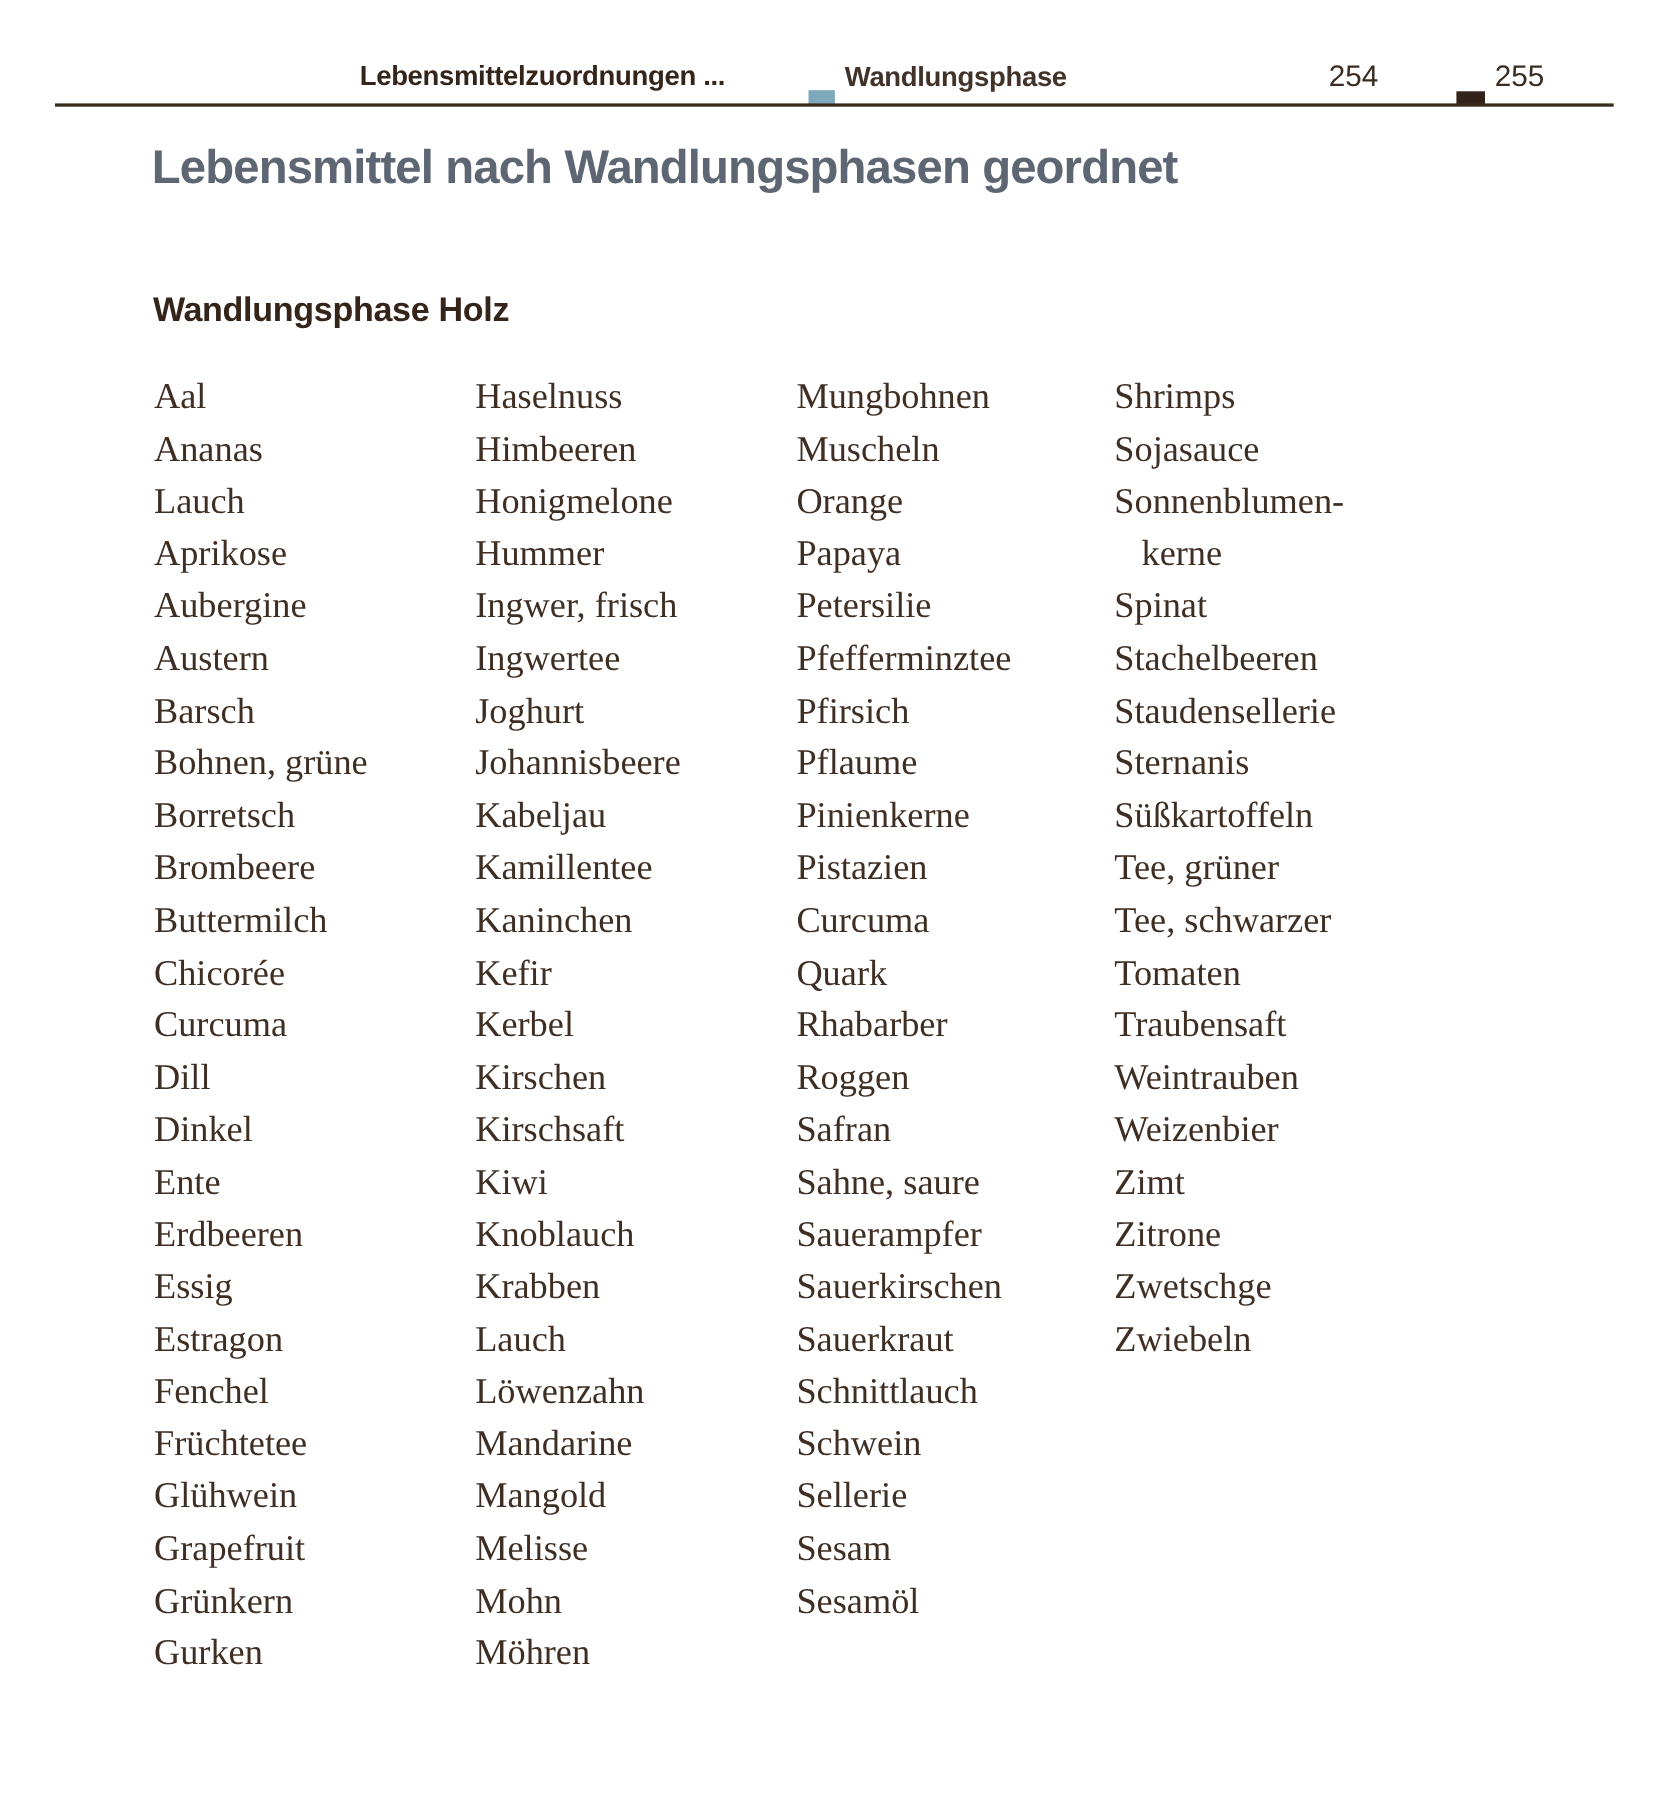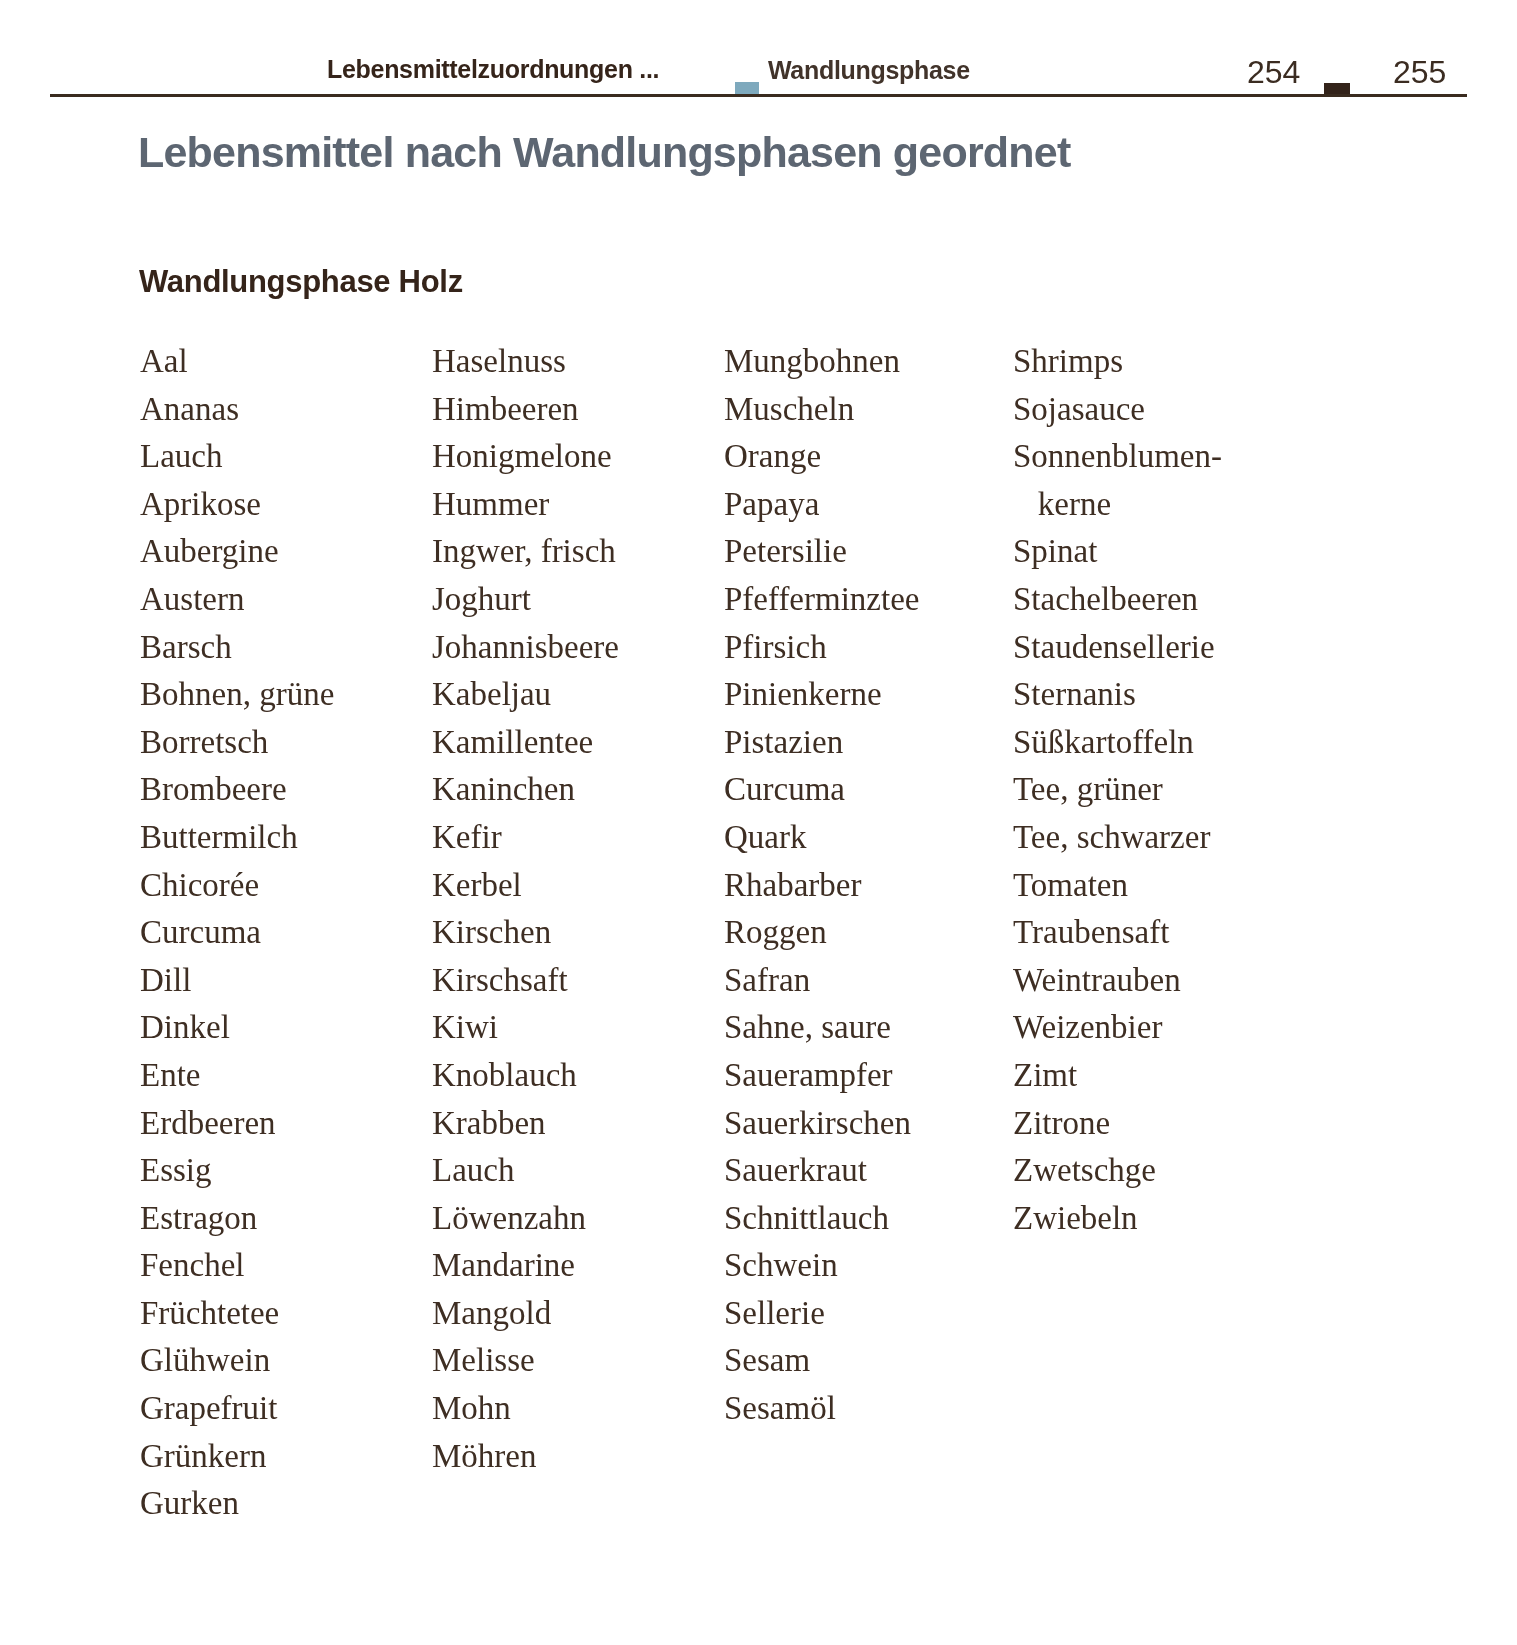--- a/index.html
+++ b/index.html
@@ -16,21 +16,21 @@
   .runhead-left{
     position:absolute;left:327px;top:55px;
     font-weight:bold;font-size:25px;color:#35241a;letter-spacing:-0.3px;
     white-space:pre;
   }
   .runhead-section{
     position:absolute;left:768px;top:56px;
     font-weight:bold;font-size:25px;color:#41332a;letter-spacing:-0.3px;
     white-space:pre;
   }
-  .pagenum{position:absolute;top:54px;font-size:32px;color:#3b2c21;margin-left:39px;}
+  .pagenum{position:absolute;top:54px;font-size:27px;color:#3b2c21;}
   .pagenum.left{left:1208px;width:44px;text-align:right;}
   .pagenum.right{left:1354px;width:50px;text-align:right;}
   .marker{position:absolute;}
   .marker.lightblue{left:735px;top:82px;width:24px;height:13px;background:#7ea9bd;}
   .marker.darkbrown{left:1324px;top:83px;width:26px;height:12px;background:#33231a;}
   .rule{
     position:absolute;left:50px;top:94px;width:1417px;height:3px;background:#3a2b1f;
   }
   
   .main-title{
@@ -106,20 +106,21 @@
         <span class="list-item">Grapefruit</span>
         <span class="list-item">Grünkern</span>
         <span class="list-item">Gurken</span>
       </div>
     <div class="food-col col-2">
         <span class="list-item">Haselnuss</span>
         <span class="list-item">Himbeeren</span>
         <span class="list-item">Honigmelone</span>
         <span class="list-item">Hummer</span>
         <span class="list-item">Ingwer, frisch</span>
+        <span class="list-item">Ingwertee</span>
         <span class="list-item">Joghurt</span>
         <span class="list-item">Johannisbeere</span>
         <span class="list-item">Kabeljau</span>
         <span class="list-item">Kamillentee</span>
         <span class="list-item">Kaninchen</span>
         <span class="list-item">Kefir</span>
         <span class="list-item">Kerbel</span>
         <span class="list-item">Kirschen</span>
         <span class="list-item">Kirschsaft</span>
         <span class="list-item">Kiwi</span>
@@ -134,20 +135,21 @@
         <span class="list-item">Möhren</span>
       </div>
     <div class="food-col col-3">
         <span class="list-item">Mungbohnen</span>
         <span class="list-item">Muscheln</span>
         <span class="list-item">Orange</span>
         <span class="list-item">Papaya</span>
         <span class="list-item">Petersilie</span>
         <span class="list-item">Pfefferminztee</span>
         <span class="list-item">Pfirsich</span>
+        <span class="list-item">Pflaume</span>
         <span class="list-item">Pinienkerne</span>
         <span class="list-item">Pistazien</span>
         <span class="list-item">Curcuma</span>
         <span class="list-item">Quark</span>
         <span class="list-item">Rhabarber</span>
         <span class="list-item">Roggen</span>
         <span class="list-item">Safran</span>
         <span class="list-item">Sahne, saure</span>
         <span class="list-item">Sauerampfer</span>
         <span class="list-item">Sauerkirschen</span>

